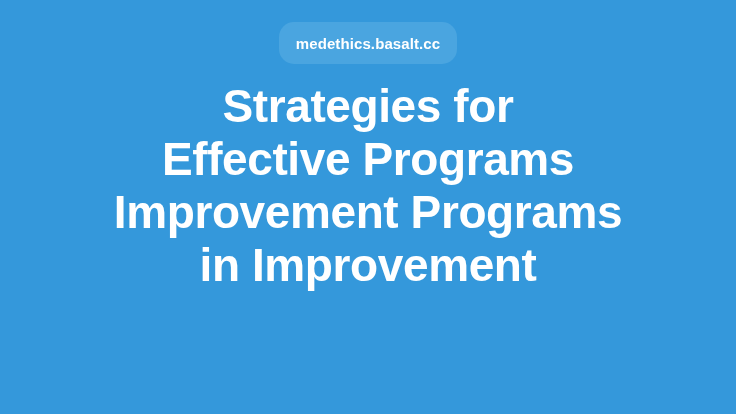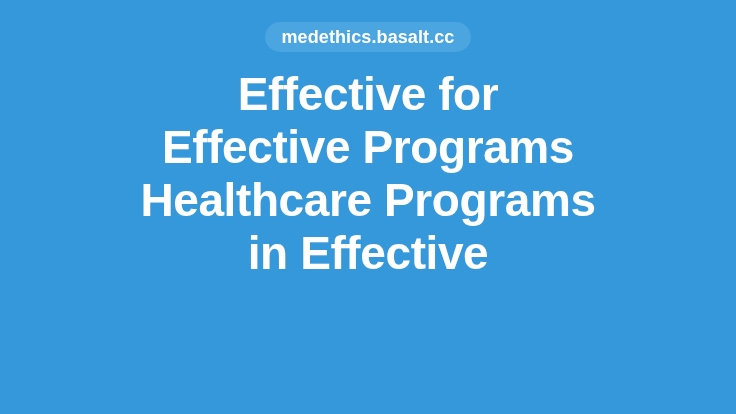--- a/index.html
+++ b/index.html
@@ -25,26 +25,26 @@
     display: flex;
     flex-direction: column;
     align-items: center;
     padding-top: 22px;
   }
 
   .domain-badge {
     display: inline-flex;
     align-items: center;
     justify-content: center;
-    height: 30px;
+    height: 42px;
     padding: 0 17px;
     border-radius: 15px;
     background: #4aa5e0;
     color: #ffffff;
-    font-size: 18px;
+    font-size: 15px;
     font-weight: 600;
     letter-spacing: 0.1px;
     line-height: 1;
     white-space: nowrap;
   }
 
   .title-block {
     width: 660px;
     margin-top: 16px;
     text-align: center;
@@ -61,19 +61,19 @@
   }
 </style>
 </head>
 <body>
 
 <div class="poster">
 
   <div class="domain-badge">medethics.basalt.cc</div>
 
   <div class="title-block">
-    <span class="title-line">Effective for</span>
+    <span class="title-line">Strategies for</span>
     <span class="title-line">Effective Programs</span>
-    <span class="title-line">Healthcare Programs</span>
-    <span class="title-line">in Effective</span>
+    <span class="title-line">Improvement Programs</span>
+    <span class="title-line">in Improvement</span>
   </div>
 
 </div>
 
 </body></html>

